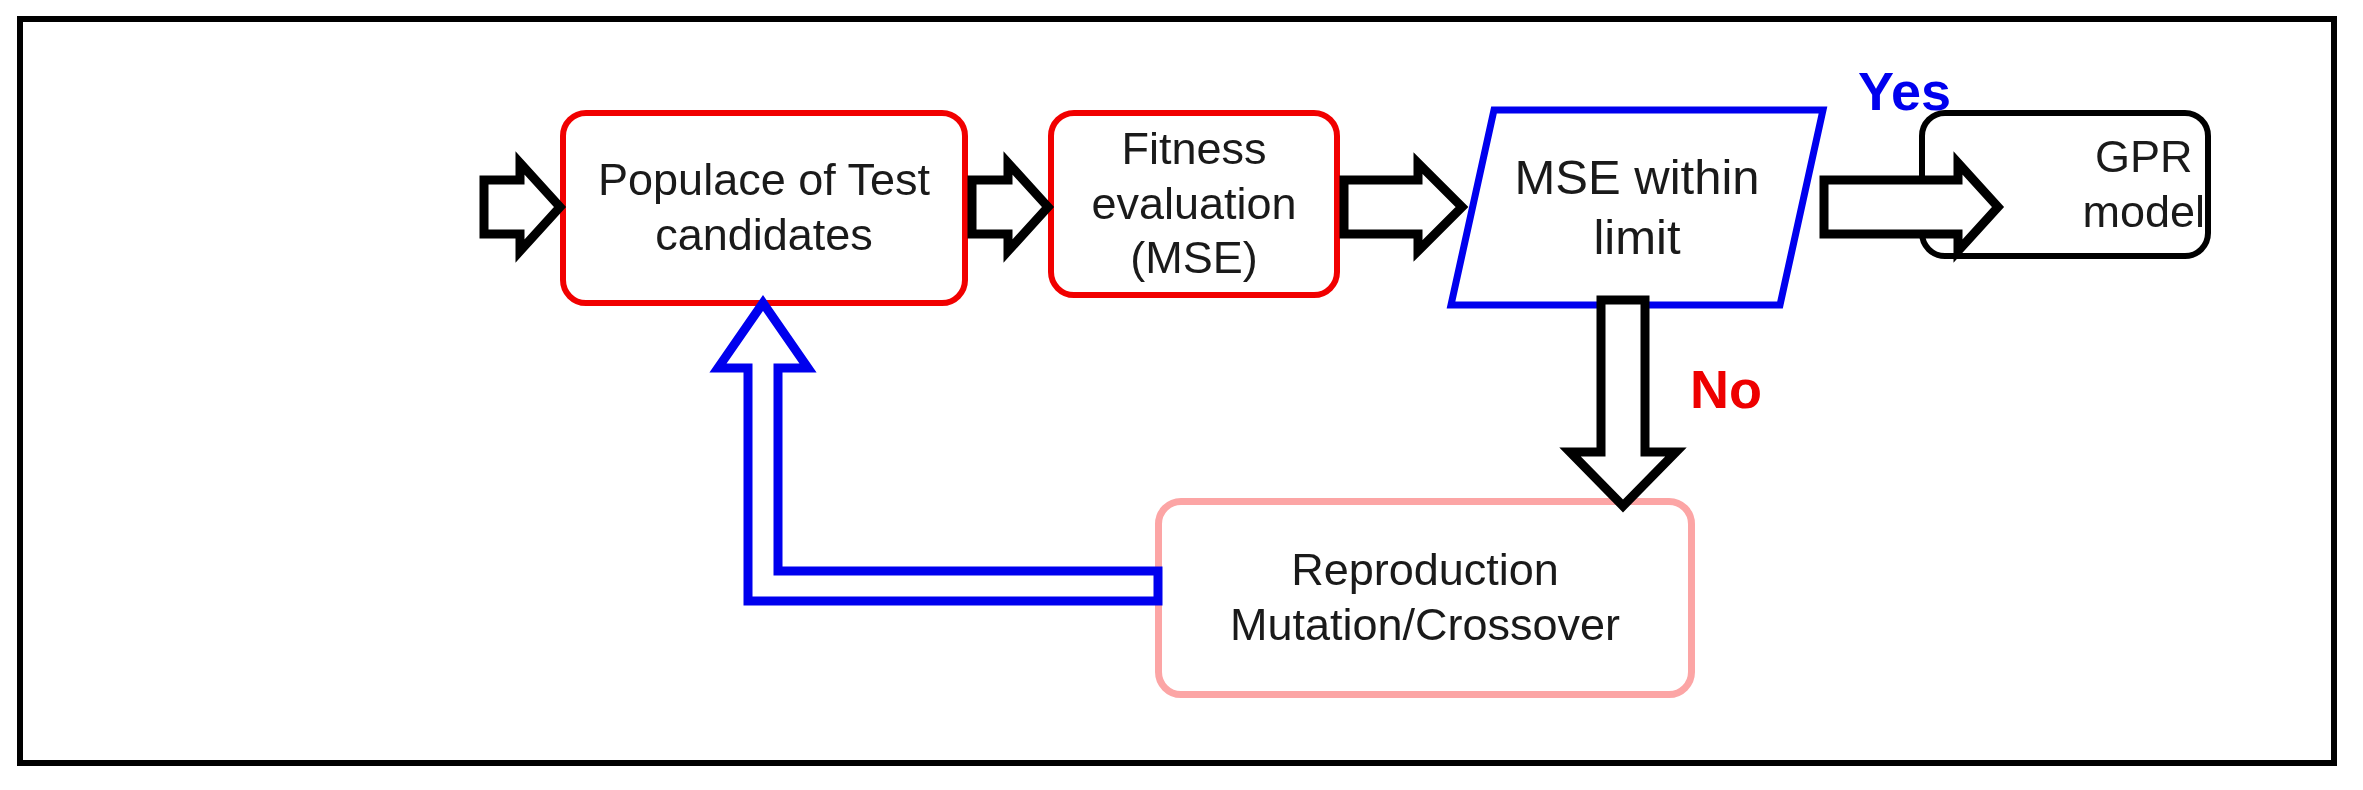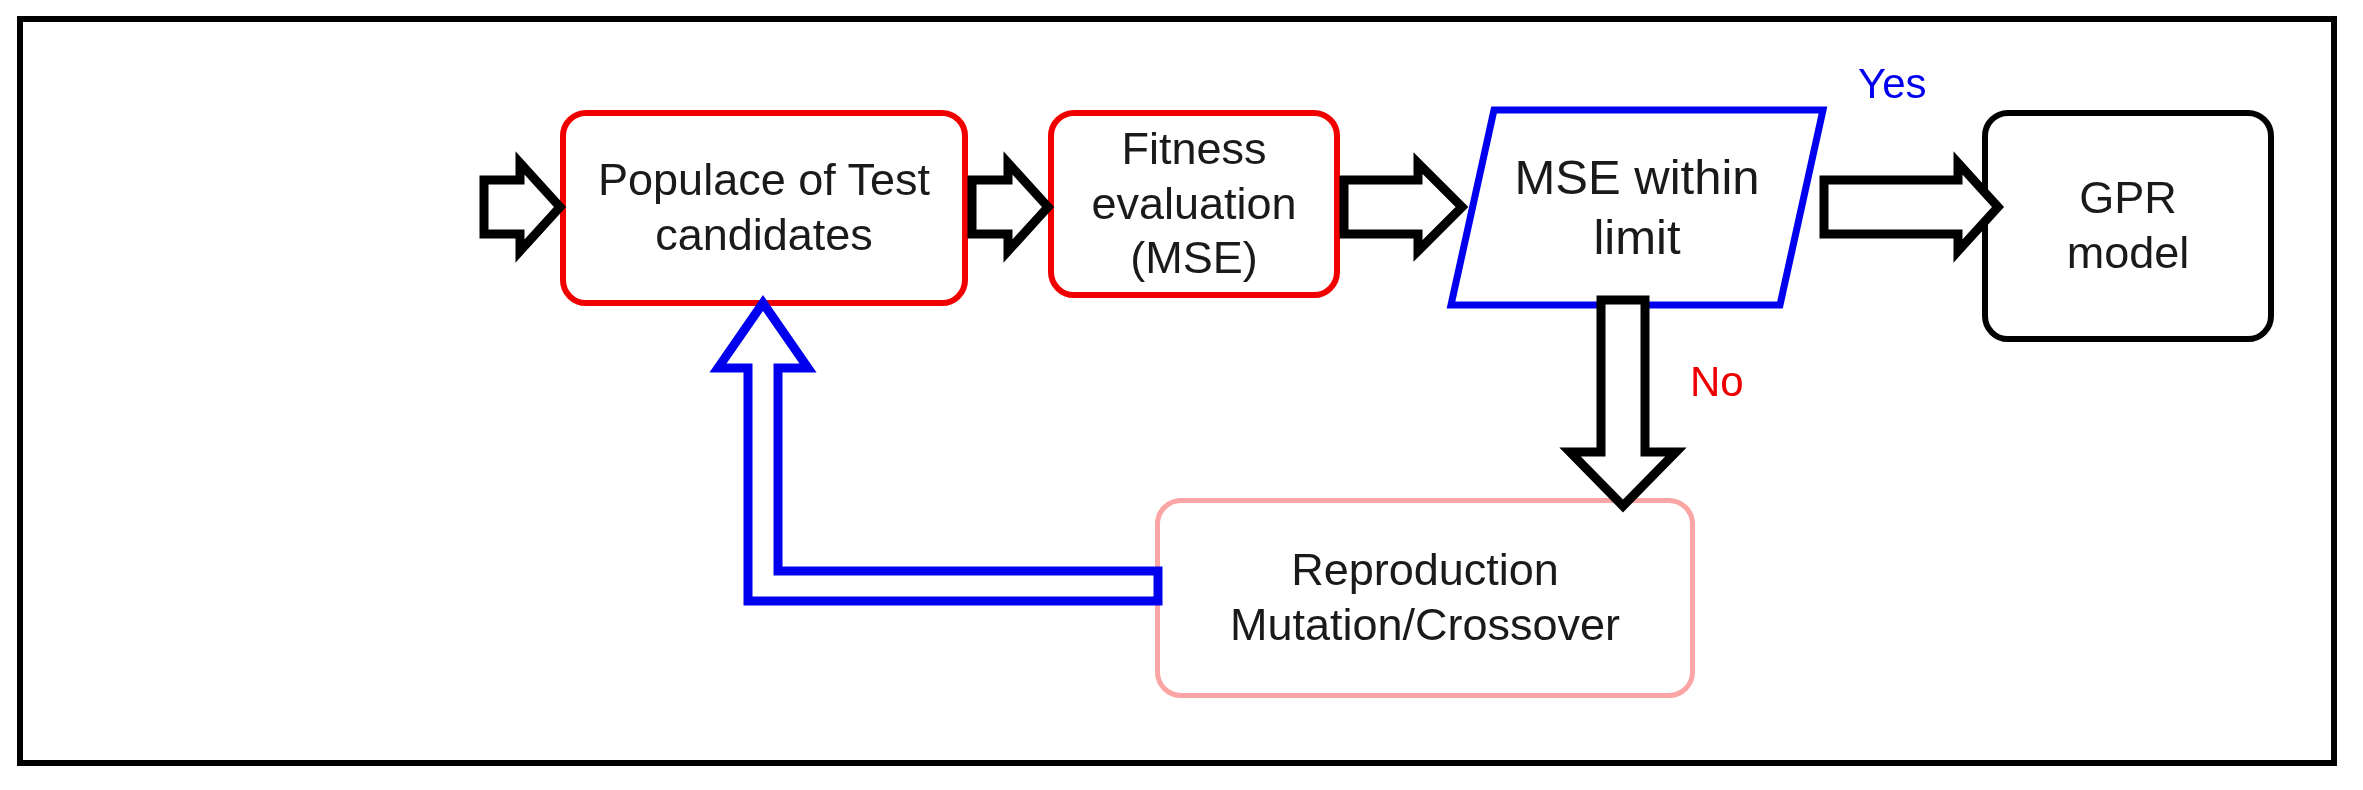--- a/index.html
+++ b/index.html
@@ -38,21 +38,21 @@
     text-align: center;
     background: #ffffff;
     color: #1a1a1a;
     line-height: 1.22;
     white-space: pre-line;
     font-size: 45px;
     border-radius: 26px;
   }
   .node-black { border: 6px solid #000000; }
   .node-red   { border: 6px solid #f10000; }
-  .node-orange{ border: 5px solid #fca5a5; }
+  .node-orange{ border: 7px solid #fca5a5; }
 
   
   .para-wrap {
     position: absolute;
   }
   .para-wrap svg { display: block; }
   .para-label {
     position: absolute;
     left: 0; top: 0;
     width: 100%; height: 100%;
@@ -69,22 +69,22 @@
   
   #arrows {
     position: absolute;
     left: 0; top: 0;
     width: 2363px; height: 790px;
     pointer-events: none;
   }
 
   .edge-label {
     position: absolute;
-    font-size: 42px;
-    font-weight: normal;
+    font-size: 54px;
+    font-weight: bold;
     white-space: nowrap;
   }
   .label-yes { color: #0000ee; }
   .label-no  { color: #ee0000; text-align: center; }
 </style>
 </head>
 <body>
 
 <div id="canvas">
 
@@ -103,21 +103,21 @@
   </div>
 
   <div class="para-wrap" style="left:1446px; top:105px; width:382px; height:205px;">
     <svg width="382" height="205" viewBox="0 0 382 205" aria-hidden="true">
       <polygon points="48,5 377,5 334,200 5,200" fill="#ffffff" stroke="#0000ee" stroke-width="7" stroke-linejoin="miter"></polygon>
     </svg>
     <div class="para-label">MSE within
 limit</div>
   </div>
 
-  <div class="node node-black" style="left:1982px; top:110px; width:292px; height:232px;">
+  <div class="node node-black" style="left:1919px; top:110px; width:292px; height:149px;justify-content:flex-end;">
     <span>GPR
 model</span>
   </div>
 
   <div class="node node-orange" style="left:1155px; top:498px; width:540px; height:200px;">
     <span>Reproduction
 Mutation/Crossover</span>
   </div>
 
   <svg id="arrows" viewBox="0 0 2363 790">

